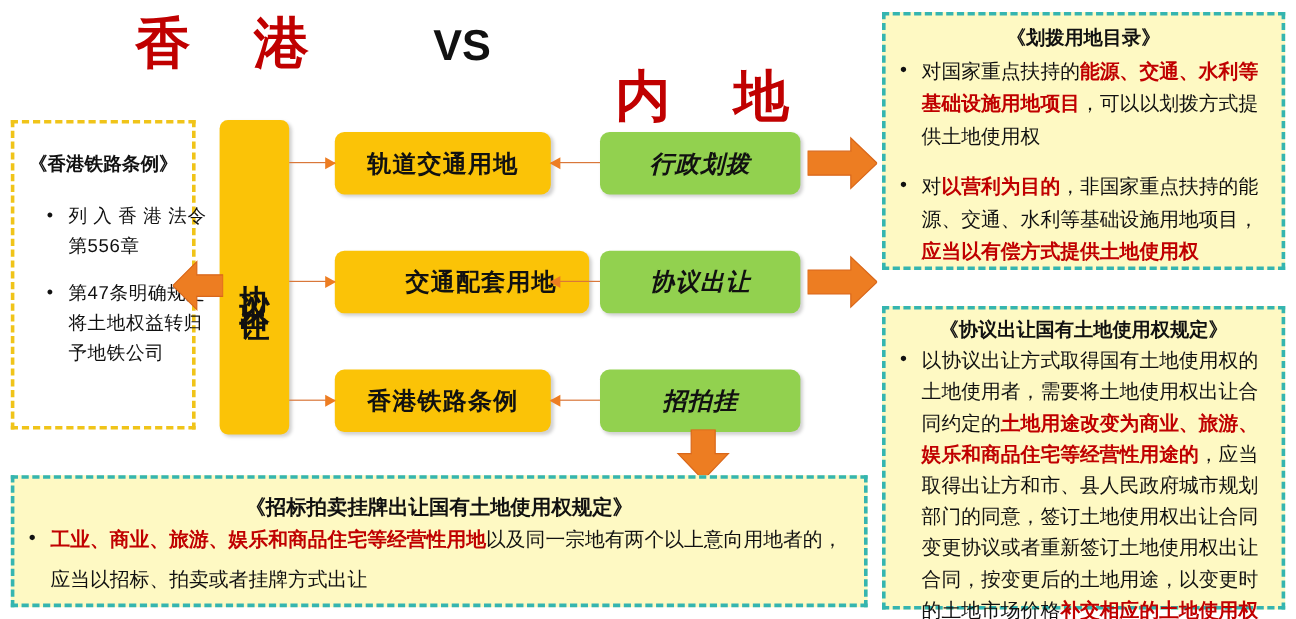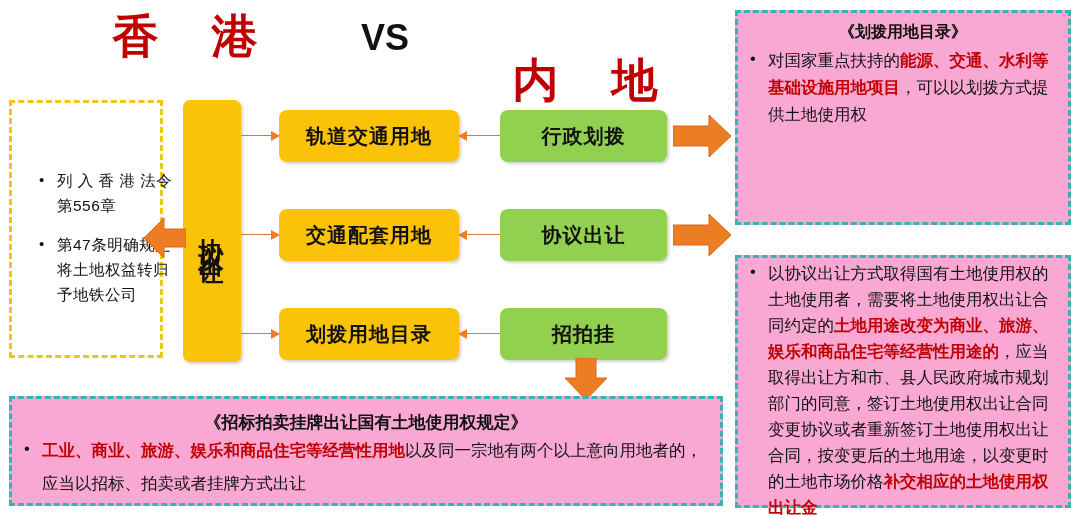--- a/index.html
+++ b/index.html
@@ -51,48 +51,48 @@
   }
 
   
   .ybox{
     position:absolute;left:279px;width:180px;height:52px;
     background:#FBC307;border-radius:8px;
     box-shadow:2px 2px 3px rgba(0,0,0,.18);
     display:flex;align-items:center;justify-content:center;
     font-size:20px;font-weight:bold;color:#111;letter-spacing:1px;
   }
-  .ybox.r1{top:110px;} .ybox.r2{top:209px;} .ybox.r3{top:308px;}
+  .ybox.r1{top:110px;} .ybox.r2{top:209px;padding-left:32px;} .ybox.r3{top:308px;}
 
   
   .gbox{
     position:absolute;left:500px;width:167px;height:52px;
     background:#92D14F;border-radius:8px;
     box-shadow:2px 2px 3px rgba(0,0,0,.18);
     display:flex;align-items:center;justify-content:center;
-    font-size:20px;font-weight:bold;color:#111;letter-spacing:1px;
+    font-size:20px;font-weight:bold;color:#111;letter-spacing:1px;font-style:italic;
   }
   .gbox.r1{top:110px;} .gbox.r2{top:209px;} .gbox.r3{top:308px;}
 
   
   .thin-arrow{position:absolute;height:10px;}
   .thin-arrow .ln{position:absolute;top:4px;left:0;height:1.4px;width:100%;
     background:#D9773A;}
   .thin-arrow .hd{position:absolute;top:0;width:0;height:0;
     border-top:5px solid transparent;border-bottom:5px solid transparent;}
   .thin-arrow.right .hd{right:-1px;border-left:9px solid #ED7D22;}
   .thin-arrow.left  .hd{left:-1px; border-right:9px solid #ED7D22;}
 
   
   .fat{position:absolute;}
   .fat svg{display:block;}
 
   
   .teal{
-    position:absolute;border:3px dashed #35B5B0;background:#f9a8d4;
+    position:absolute;border:3px dashed #35B5B0;background:#fef9c3;
     box-sizing:border-box;
   }
   .tp-title{text-align:center;font-weight:bold;color:#111;}
   .tp-list{margin:0;padding:0;list-style:none;}
   .tp-list li{position:relative;padding-left:26px;color:#111;}
   .tp-list li:before{content:"\2022";position:absolute;left:8px;top:-2px;}
   .em{color:#C00000;font-weight:bold;}
 
   
   #panel-top-right{left:735px;top:10px;width:336px;height:215px;}
@@ -117,33 +117,34 @@
 
 <div class="stage">
 
   <div class="hdr">
     <div class="hdr-hk">香 港</div>
     <div class="hdr-vs">VS</div>
     <div class="hdr-ml">内 地</div>
   </div>
 
   <div class="left-panel" id="panel-left">
+    <div class="lp-title">《香港铁路条例》</div>
     <ul class="lp-list">
       <li>列 入 香 港 法令第556章</li>
       <li>第47条明确规定将土地权益转归予地铁公司</li>
     </ul>
   </div>
 
   <div class="vbar">
     <span>协议出让</span>
   </div>
 
   <div class="ybox r1">轨道交通用地</div>
   <div class="ybox r2">交通配套用地</div>
-  <div class="ybox r3">划拨用地目录</div>
+  <div class="ybox r3">香港铁路条例</div>
 
   <div class="gbox r1">行政划拨</div>
   <div class="gbox r2">协议出让</div>
   <div class="gbox r3">招拍挂</div>
 
   <div class="thin-arrow right" style="left:241px;top:131px;width:38px;">
       <div class="ln"></div>
       <div class="hd"></div>
     </div>
   <div class="thin-arrow right" style="left:241px;top:230px;width:38px;">
@@ -188,24 +189,26 @@
   <div class="fat" style="left:563px;top:358px;">
     <svg width="46" height="42" viewBox="0 0 46 42">
       <polygon points="23,42 2,20 13,20 13,0 33,0 33,20 44,20" fill="#ED7D22" stroke="#D9671A" stroke-width="1"></polygon>
     </svg>
   </div>
 
   <div class="teal" id="panel-top-right">
     <div class="tp-title">《划拨用地目录》</div>
     <ul class="tp-list">
       <li><span>对国家重点扶持的</span><span class="em">能源、交通、水利等基础设施用地项目</span><span>，可以以划拨方式提供土地使用权</span></li>
+      <li><span>对</span><span class="em">以营利为目的</span><span>，非国家重点扶持的能源、交通、水利等基础设施用地项目，</span><span class="em">应当以有偿方式提供土地使用权</span></li>
     </ul>
   </div>
 
   <div class="teal" id="panel-bottom-right">
+    <div class="tp-title">《协议出让国有土地使用权规定》</div>
     <ul class="tp-list">
       <li><span>以协议出让方式取得国有土地使用权的土地使用者，需要将土地使用权出让合同约定的</span><span class="em">土地用途改变为商业、旅游、娱乐和商品住宅等经营性用途的</span><span>，应当取得出让方和市、县人民政府城市规划部门的同意，签订土地使用权出让合同变更协议或者重新签订土地使用权出让合同，按变更后的土地用途，以变更时的土地市场价格</span><span class="em">补交相应的土地使用权出让金</span></li>
     </ul>
   </div>
 
   <div class="teal" id="panel-bottom">
     <div class="tp-title">《招标拍卖挂牌出让国有土地使用权规定》</div>
     <ul class="tp-list">
       <li><span class="em">工业、商业、旅游、娱乐和商品住宅等经营性用地</span><span>以及同一宗地有两个以上意向用地者的，应当以招标、拍卖或者挂牌方式出让</span></li>
     </ul>

